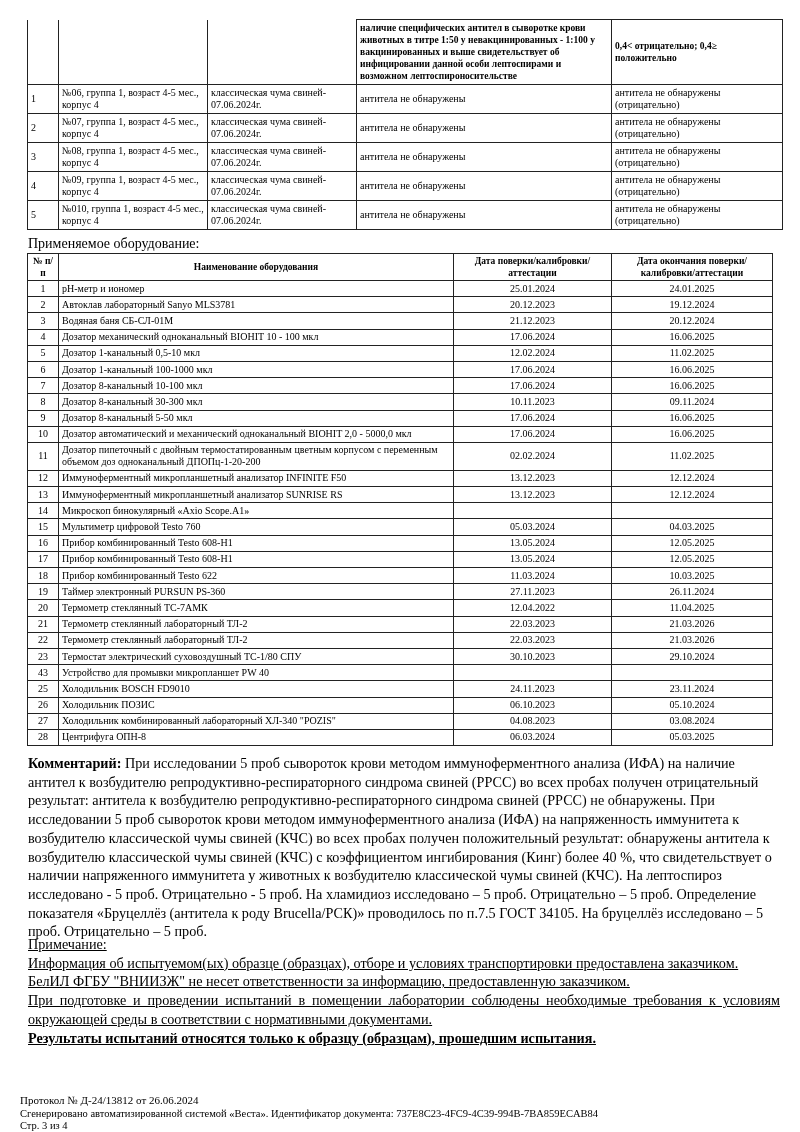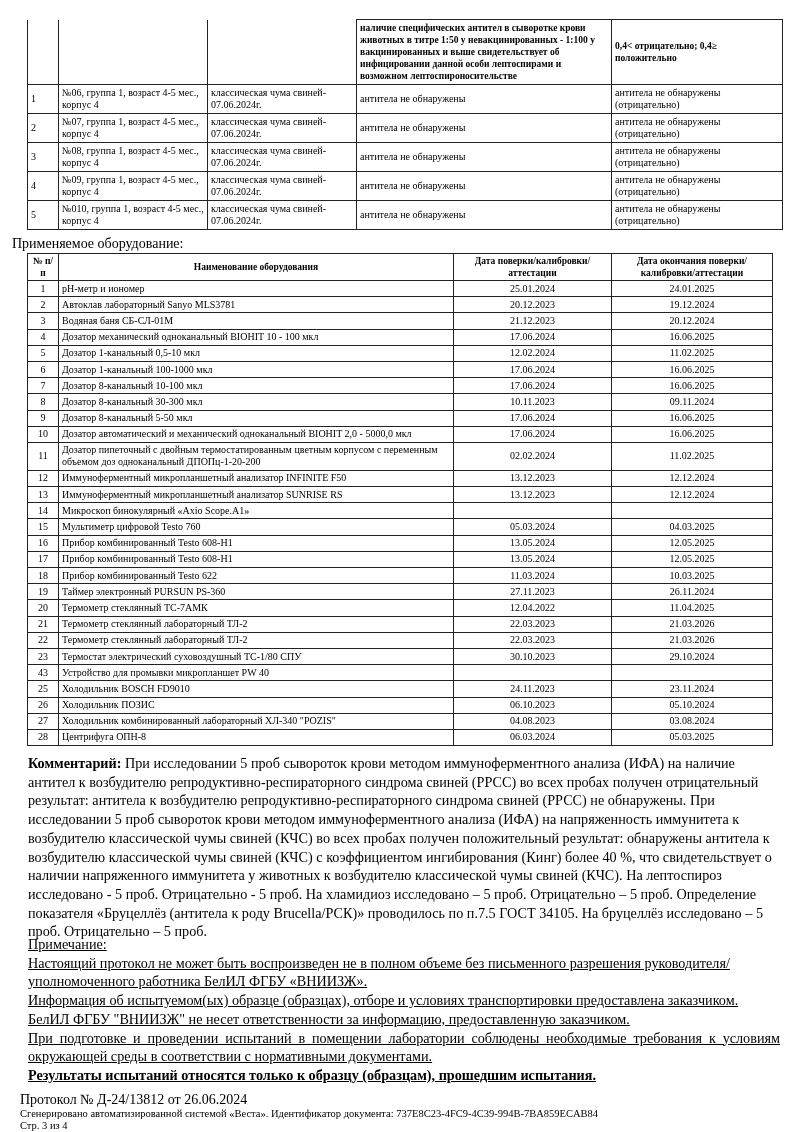--- a/index.html
+++ b/index.html
@@ -12,21 +12,21 @@
     border-collapse: collapse; table-layout: fixed;
     font-size: 10px; line-height: 12px;
   }
   .t1 td { border: 1px solid #222; text-align: left; vertical-align: middle; padding: 1px 3px; }
   .t1 .hdr td { height: 62px; }
   .t1 .hdr .empty { border-top: none; }
   .t1 .hdr .bold { font-weight: bold; font-size: 9.5px; line-height: 12px; }
   .t1 .row td { height: 26px; }
 
   .eq-title {
-    position: absolute; left: 12px; top: 236px;
+    position: absolute; left: 28px; top: 236px;
     font-size: 14px; line-height: 16px;
   }
   .t2 {
     position: absolute; left: 27px; top: 253px;
     border-collapse: collapse; table-layout: fixed;
     font-size: 10px; line-height: 12px;
   }
   .t2 td { border: 1px solid #222; padding: 0 3px; vertical-align: middle; }
   .t2 .h td { height: 26px; text-align: center; font-weight: bold; font-size: 9.5px; line-height: 12px; }
   .t2 .r td { height: 15.2px; }
@@ -41,21 +41,21 @@
   .comment b { font-weight: bold; }
   .note {
     position: absolute; left: 28px; top: 935px; width: 752px;
     font-size: 14.2px; line-height: 18.7px;
   }
   .note p { margin: 0; text-decoration: underline; }
   .note .justify { text-align: justify; text-align-last: left; }
   .note .bold { font-weight: bold; }
   .footer1 {
     position: absolute; left: 20px; top: 1094px;
-    font-size: 14px; line-height: 12px;
+    font-size: 11px; line-height: 12px;
   }
   .footer2 {
     position: absolute; left: 20px; top: 1108px; width: 762px;
     font-size: 10.5px; line-height: 12px;
     display: flex; justify-content: space-between; flex-direction: column;
   }
 </style>
 </head>
 <body>
 
@@ -301,21 +301,20 @@
       </tr>
     </tbody>
 </table>
 
 <div class="comment">
   <b>Комментарий:</b><span> При исследовании 5 проб сывороток крови методом иммуноферментного анализа (ИФА) на наличие антител к возбудителю репродуктивно-респираторного синдрома свиней (РРСС) во всех пробах получен отрицательный результат: антитела к возбудителю репродуктивно-респираторного синдрома свиней (РРСС) не обнаружены. При исследовании 5 проб сывороток крови методом иммуноферментного анализа (ИФА) на напряженность иммунитета к возбудителю классической чумы свиней (КЧС) во всех пробах получен положительный результат: обнаружены антитела к возбудителю классической чумы свиней (КЧС) с коэффициентом ингибирования (Кинг) более 40 %, что свидетельствует о наличии напряженного иммунитета у животных к возбудителю классической чумы свиней (КЧС). На лептоспироз исследовано - 5 проб. Отрицательно - 5 проб. На хламидиоз исследовано – 5 проб. Отрицательно – 5 проб. Определение показателя «Бруцеллёз (антитела к роду Brucella/РСК)» проводилось по п.7.5 ГОСТ 34105. На бруцеллёз исследовано – 5 проб. Отрицательно – 5 проб.</span>
 </div>
 
 <div class="note">
   <p>Примечание:</p>
-  <p>Настоящий протокол не может быть воспроизведен не в полном объеме без письменного разрешения руководителя/уполномоченного работника БелИЛ ФГБУ «ВНИИЗЖ».</p>
   <p>Информация об испытуемом(ых) образце (образцах), отборе и условиях транспортировки предоставлена заказчиком. БелИЛ ФГБУ "ВНИИЗЖ" не несет ответственности за информацию, предоставленную заказчиком.</p>
   <p class="justify">При подготовке и проведении испытаний в помещении лаборатории соблюдены необходимые требования к условиям окружающей среды в соответствии с нормативными документами.</p>
   <p class="bold">Результаты испытаний относятся только к образцу (образцам), прошедшим испытания.</p>
 </div>
 
 <div class="footer1">Протокол № Д-24/13812 от 26.06.2024</div>
 <div class="footer2">
   <span>Сгенерировано автоматизированной системой «Веста». Идентификатор документа: 737E8C23-4FC9-4C39-994B-7BA859ECAB84</span>
   <span>Стр. 3 из 4</span>
 </div>

